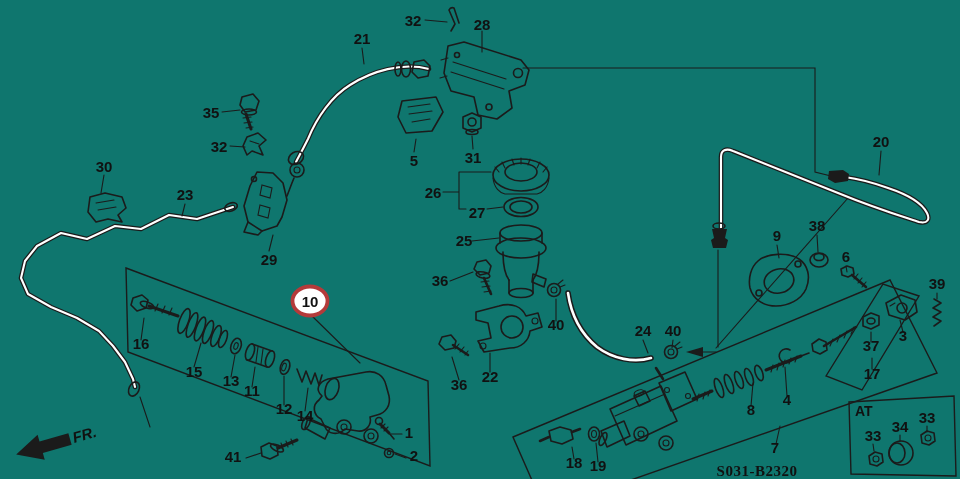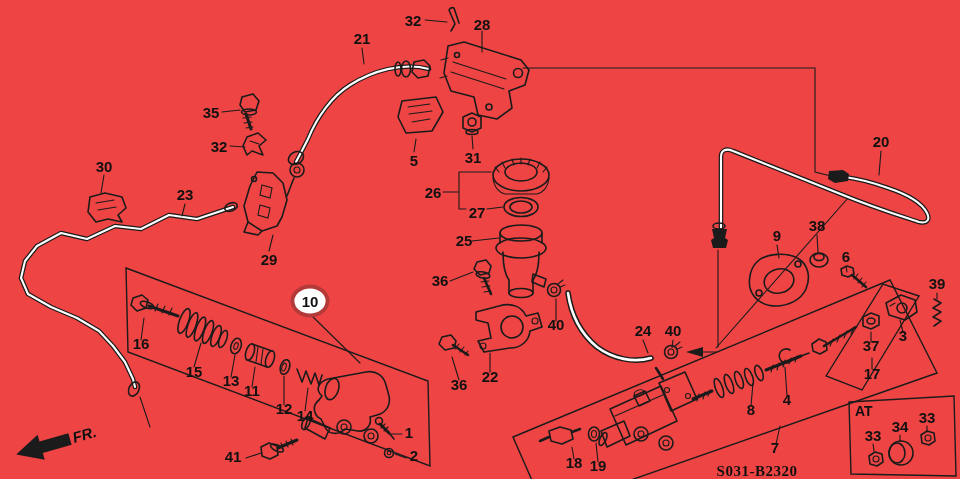--- a/index.html
+++ b/index.html
@@ -1,16 +1,16 @@
 <!DOCTYPE html>
 <html><head>
 <meta charset="utf-8">
 <style>
   html,body{margin:0;padding:0;background:#e8e8e8;}
-  .stage{position:relative;width:960px;height:479px;background:#ef4444;overflow:hidden;
+  .stage{position:relative;width:960px;height:479px;background:#0f766e;overflow:hidden;
          font-family:"Liberation Sans",sans-serif;}
   svg{position:absolute;inset:0;display:block;}
   .ln{stroke:#1b1b1b;fill:none;stroke-width:1.6;stroke-linejoin:round;stroke-linecap:round;}
   .thin{stroke:#1b1b1b;fill:none;stroke-width:1.1;stroke-linecap:round;}
   .box{stroke:#1b1b1b;fill:none;stroke-width:1.4;stroke-linejoin:miter;}
   .pipeO{stroke:#1b1b1b;fill:none;stroke-width:4.6;stroke-linecap:round;stroke-linejoin:round;}
   .pipeI{stroke:#ffffff;fill:none;stroke-width:2.1;stroke-linecap:round;stroke-linejoin:round;}
   .hoseO{stroke:#1b1b1b;fill:none;stroke-width:5.6;stroke-linecap:round;}
   .hoseI{stroke:#ffffff;fill:none;stroke-width:2.6;stroke-linecap:round;}
   .blk{fill:#1b1b1b;stroke:none;}

